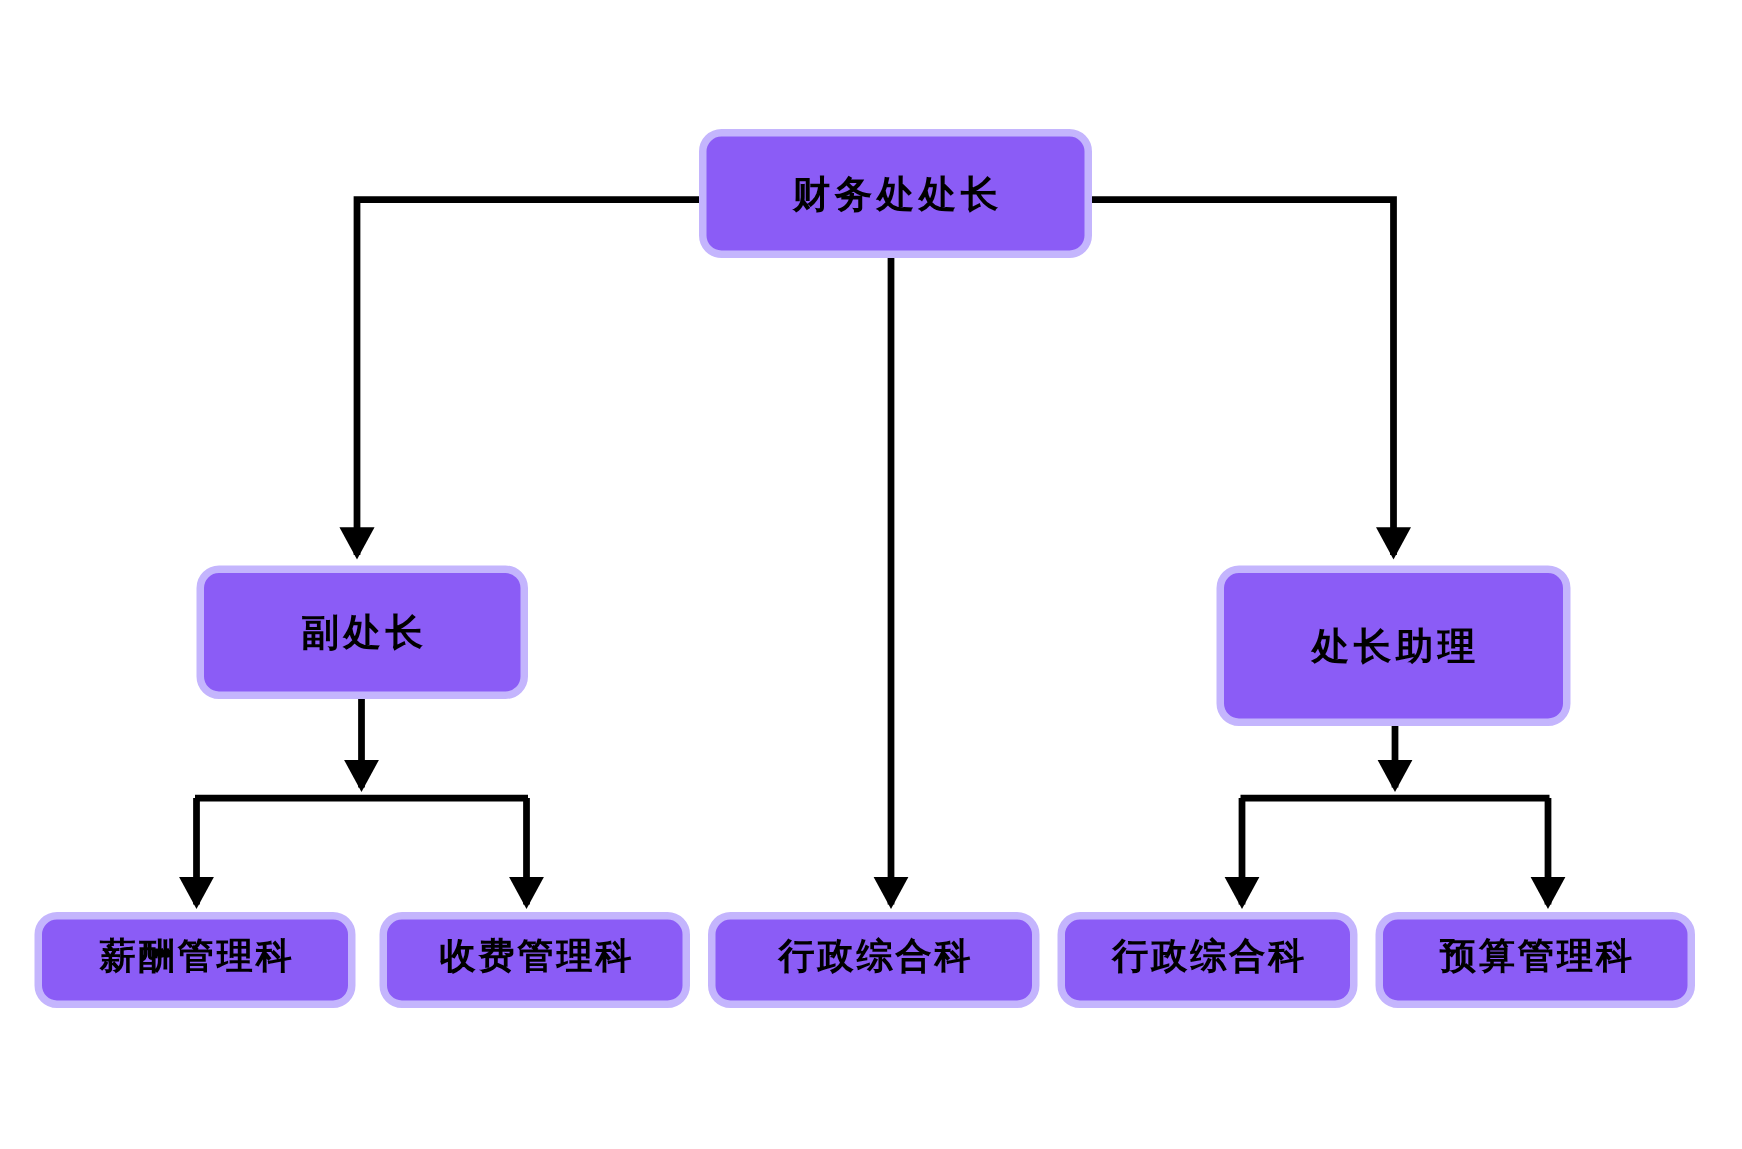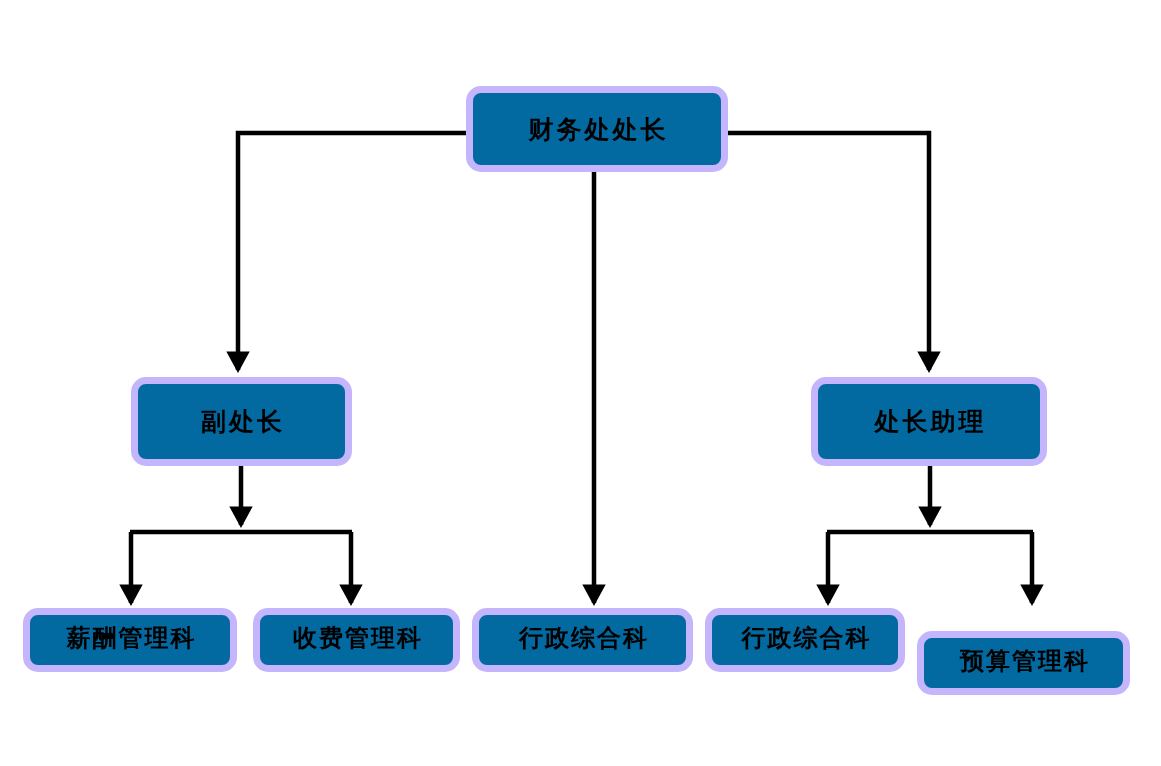--- a/index.html
+++ b/index.html
@@ -22,22 +22,22 @@
     position: absolute;
     left: 0;
     top: 0;
     width: 1161px;
     height: 766px;
     pointer-events: none;
   }
   .node {
     position: absolute;
     box-sizing: border-box;
-    background: #0369a1;
-    border: 7px solid #c4b5fd;
+    background: #8b5cf6;
+    border: 5px solid #c4b5fd;
     border-radius: 15px;
     display: flex;
     align-items: center;
     justify-content: center;
     z-index: 2;
   }
   .node .label {
     font-family: "DejaVu Serif", "Liberation Serif", serif;
     font-size: 25px;
     font-weight: 600;
@@ -83,37 +83,37 @@
   </svg>
 
   <div class="node root" style="left:466px; top:86px; width:262px; height:86px;">
     <span class="label">财务处处长</span>
   </div>
 
   <div class="node level2" style="left:131px; top:377px; width:221px; height:89px;">
     <span class="label">副处长</span>
   </div>
 
-  <div class="node level2" style="left:811px; top:377px; width:236px; height:89px;">
+  <div class="node level2" style="left:811px; top:377px; width:236px; height:107px;">
     <span class="label">处长助理</span>
   </div>
 
   <div class="node leaf" style="left:23px; top:608px; width:214px; height:64px;">
     <span class="label">薪酬管理科</span>
   </div>
 
   <div class="node leaf" style="left:253px; top:608px; width:207px; height:64px;">
     <span class="label">收费管理科</span>
   </div>
 
   <div class="node leaf" style="left:472px; top:608px; width:221px; height:64px;">
     <span class="label">行政综合科</span>
   </div>
 
   <div class="node leaf" style="left:705px; top:608px; width:200px; height:64px;">
     <span class="label">行政综合科</span>
   </div>
 
-  <div class="node leaf" style="left:917px; top:608px; width:213px; height:64px;margin-top:23px;">
+  <div class="node leaf" style="left:917px; top:608px; width:213px; height:64px;">
     <span class="label">预算管理科</span>
   </div>
 
 </div>
 
 </body></html>

